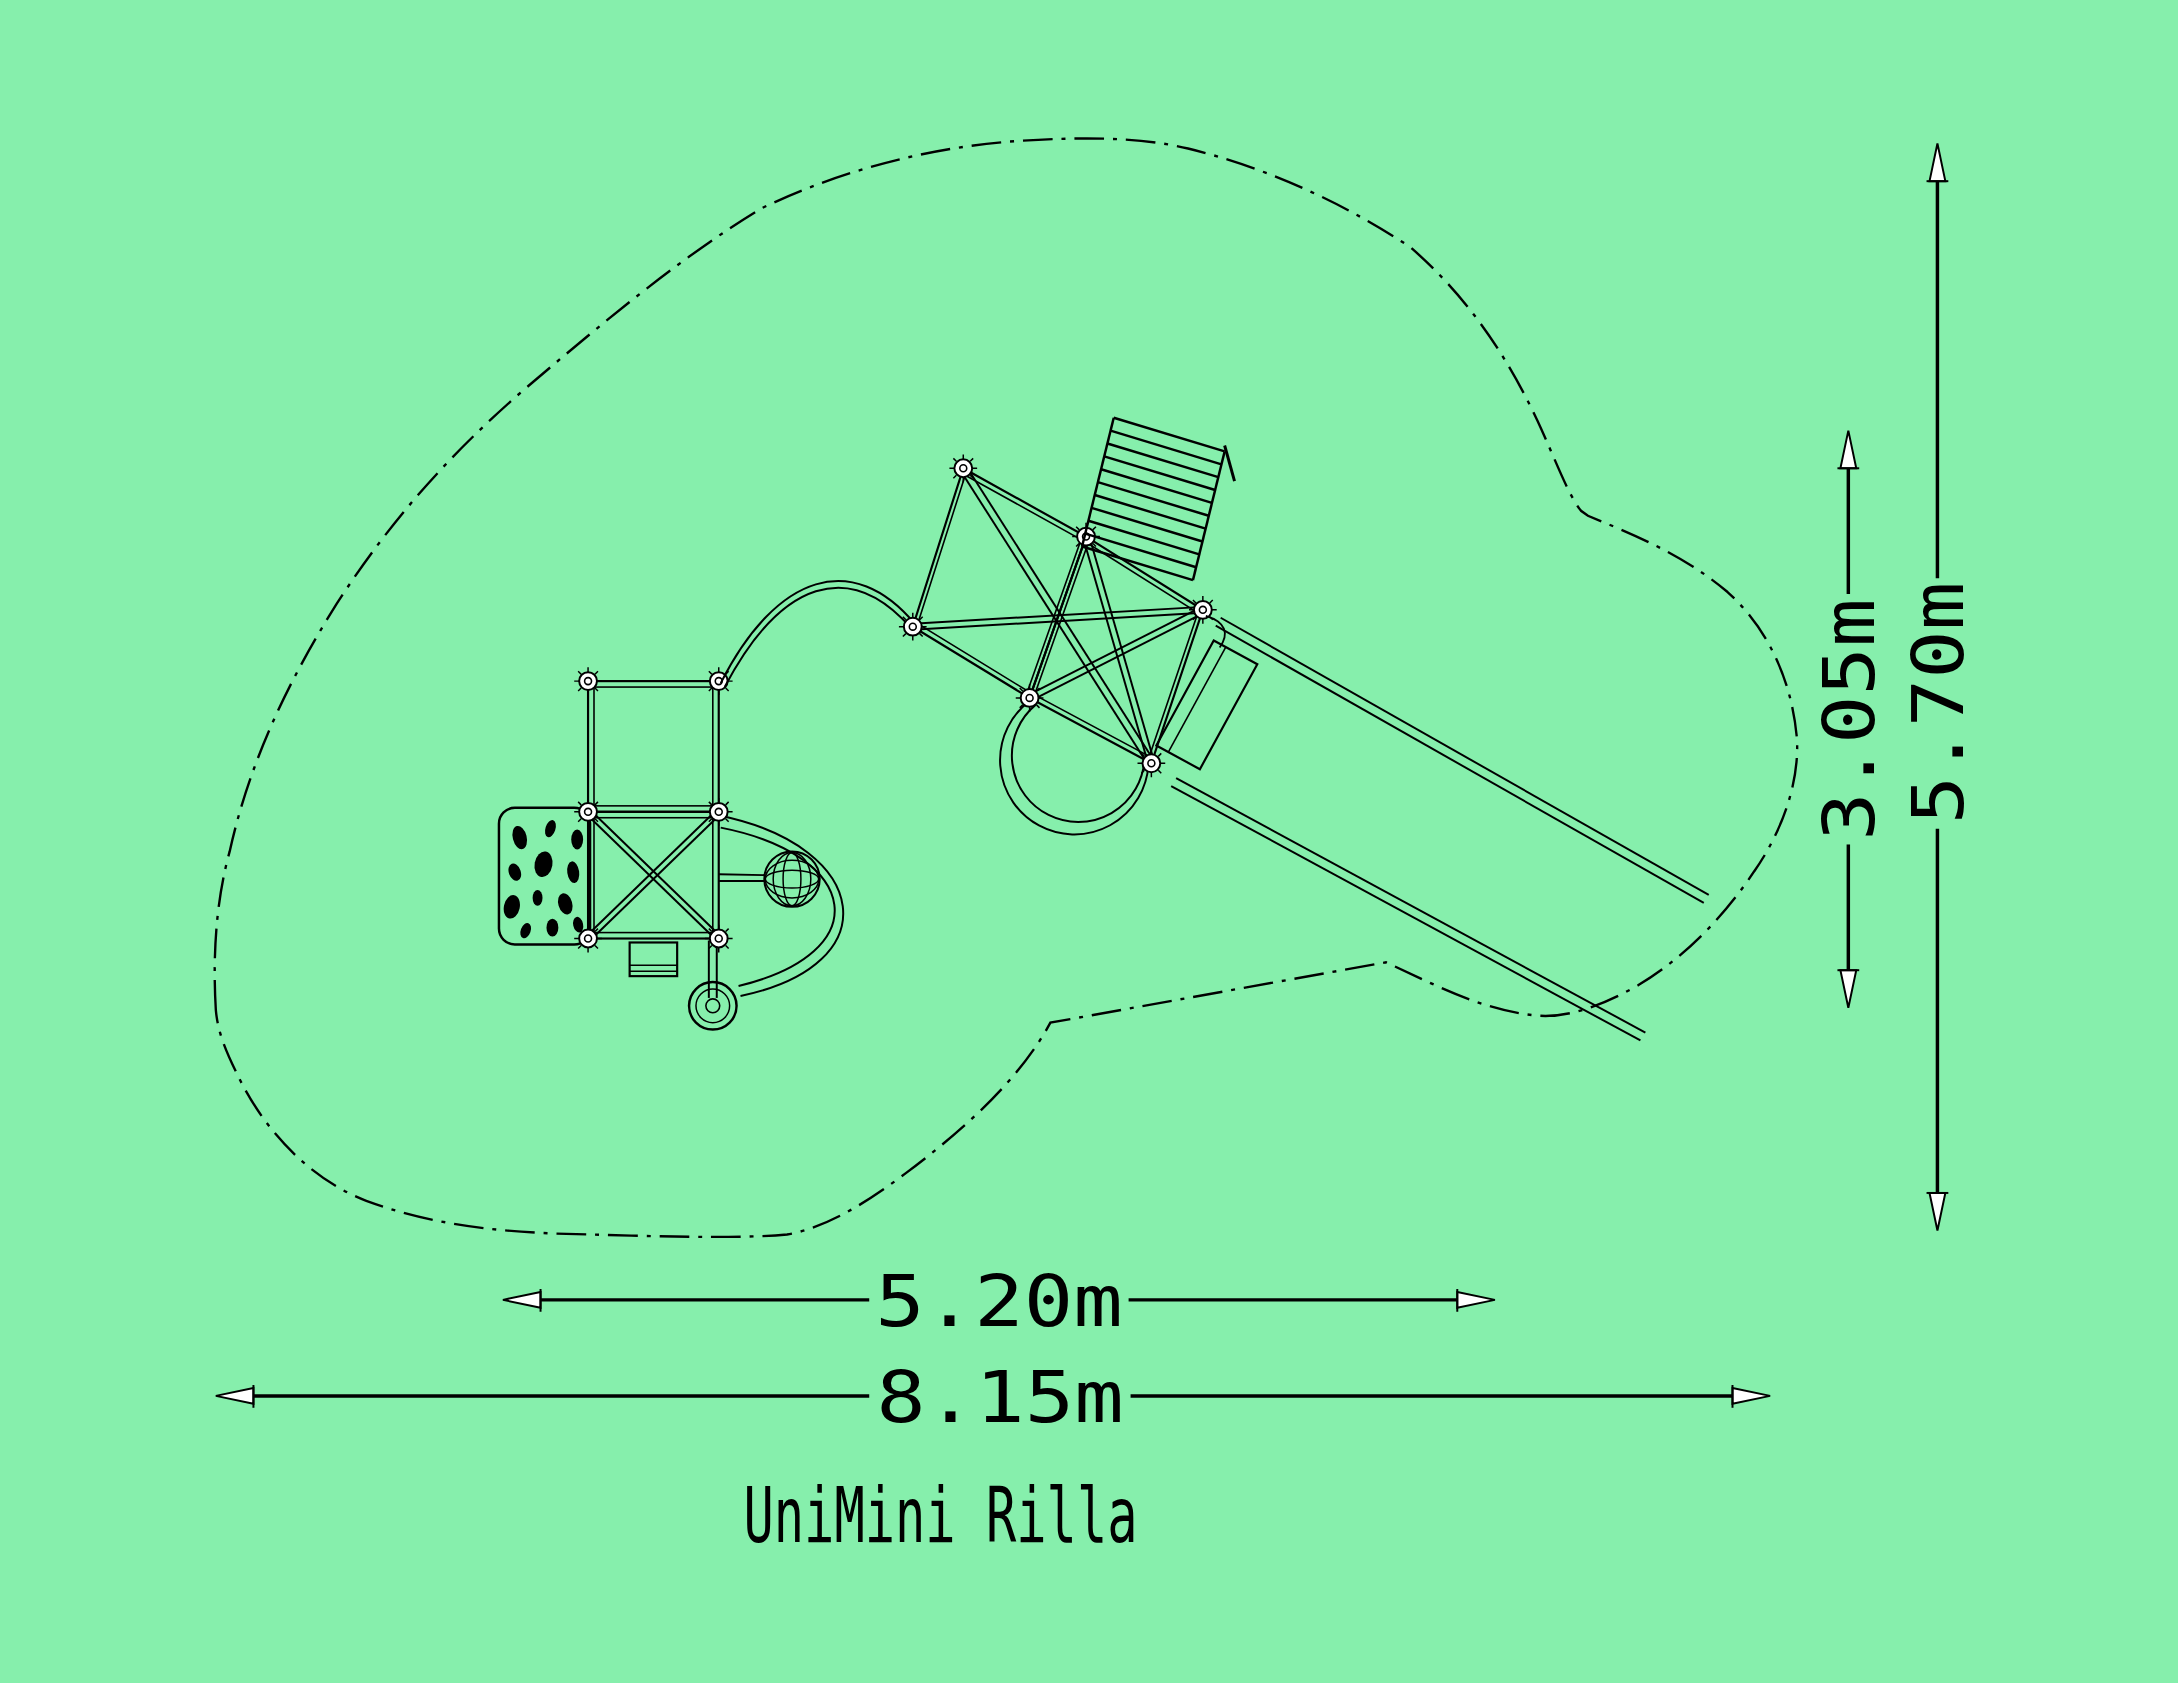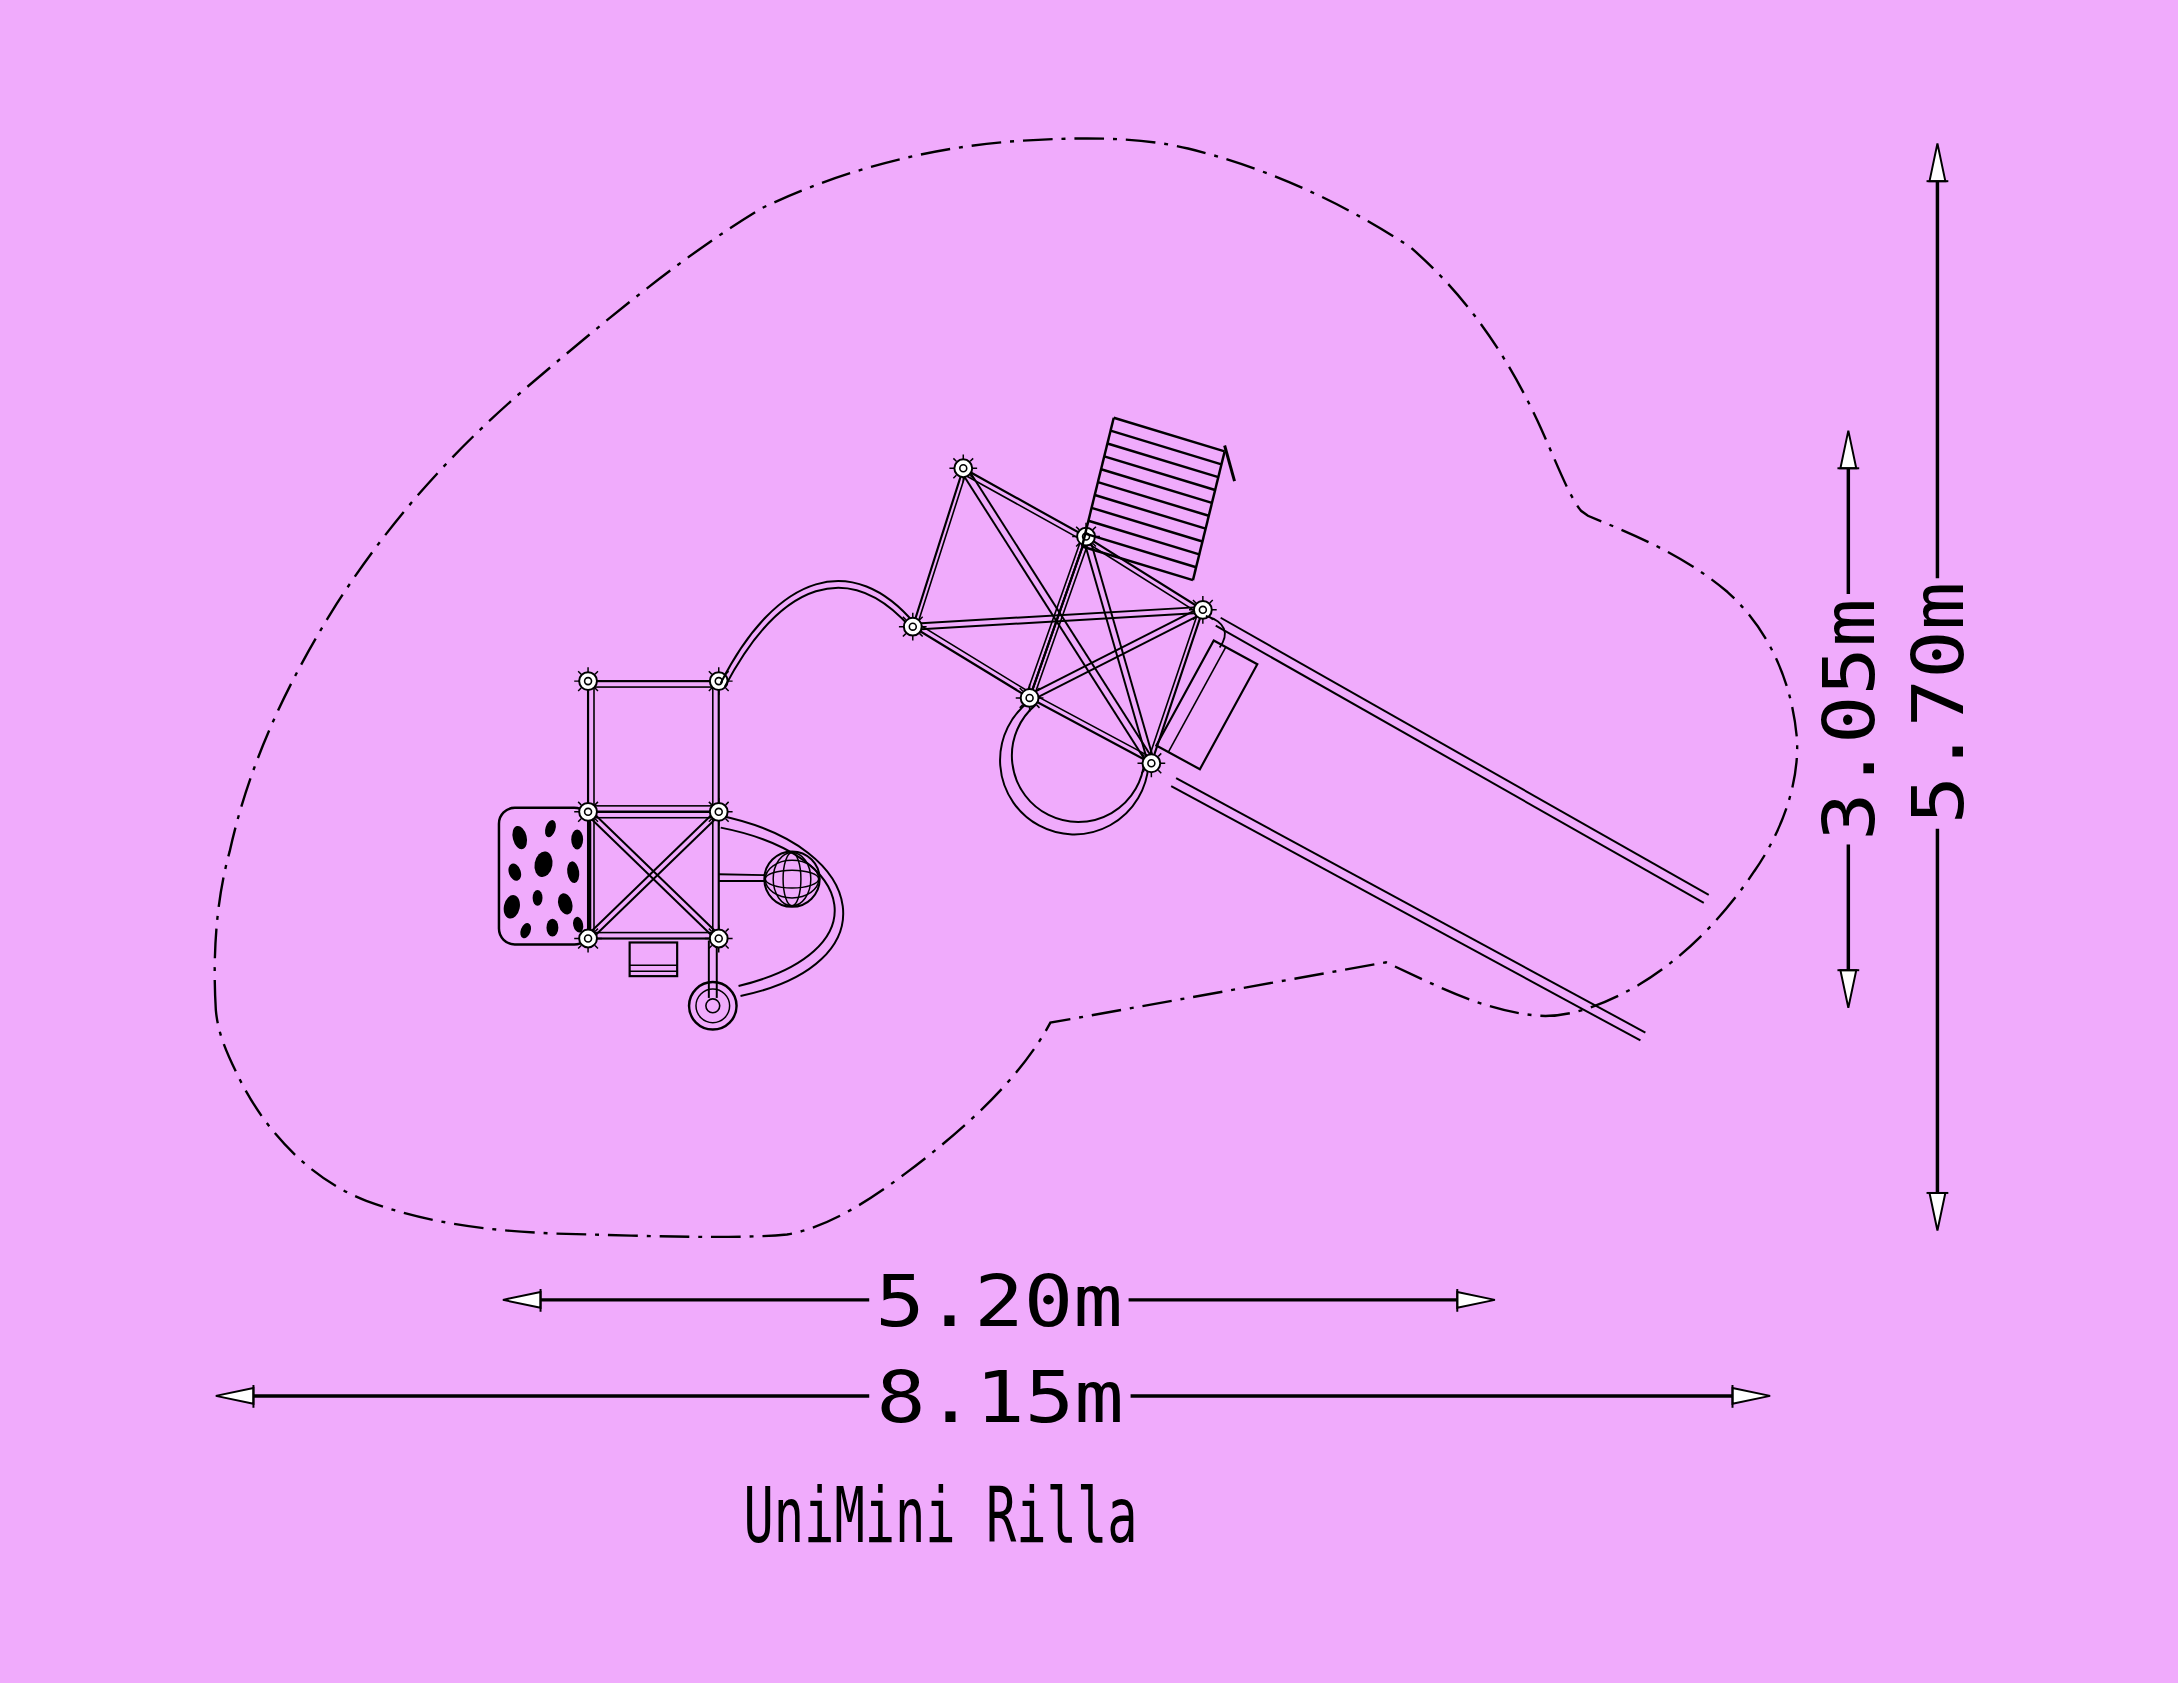--- a/index.html
+++ b/index.html
@@ -1,16 +1,16 @@
 <!DOCTYPE html>
 <html><head>
 <meta charset="utf-8">
 <style>
   html,body{margin:0;padding:0;background:#ffffff;}
-  .canvas{position:relative;width:2178px;height:1683px;background:#f0abfc;overflow:hidden;}
+  .canvas{position:relative;width:2178px;height:1683px;background:#86efac;overflow:hidden;}
   svg{display:block;width:100%;height:100%;}
   text{font-family:"DejaVu Sans Mono","Liberation Mono",monospace;fill:#000;}
   .dim-text{font-size:72px;}
   .title-text{font-size:78px;}
   .ln{stroke:#000;fill:none;}
 </style>
 </head>
 <body>
 
 <div class="canvas">

